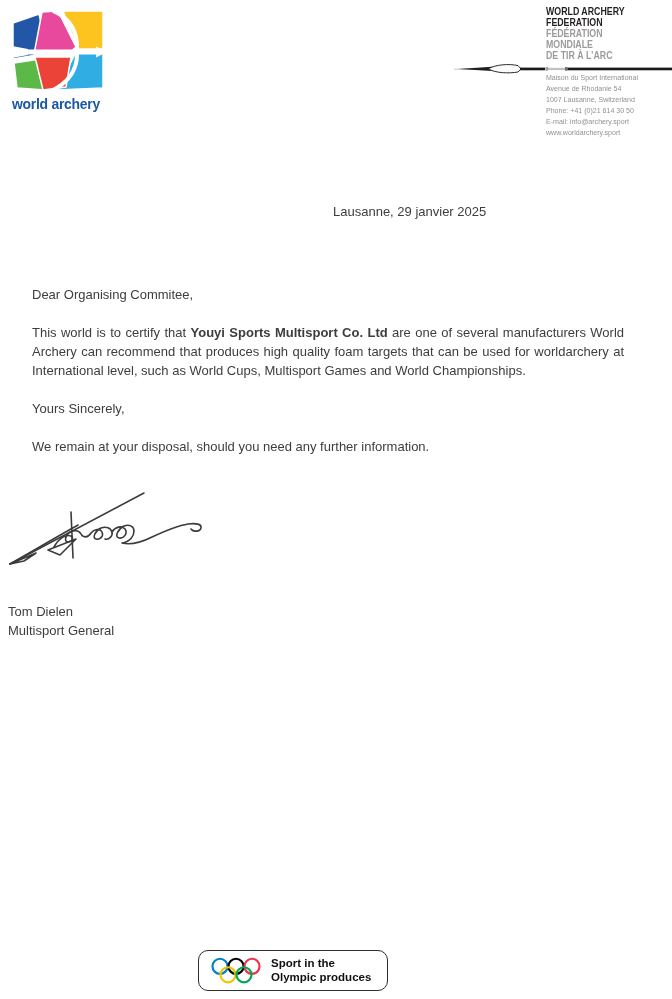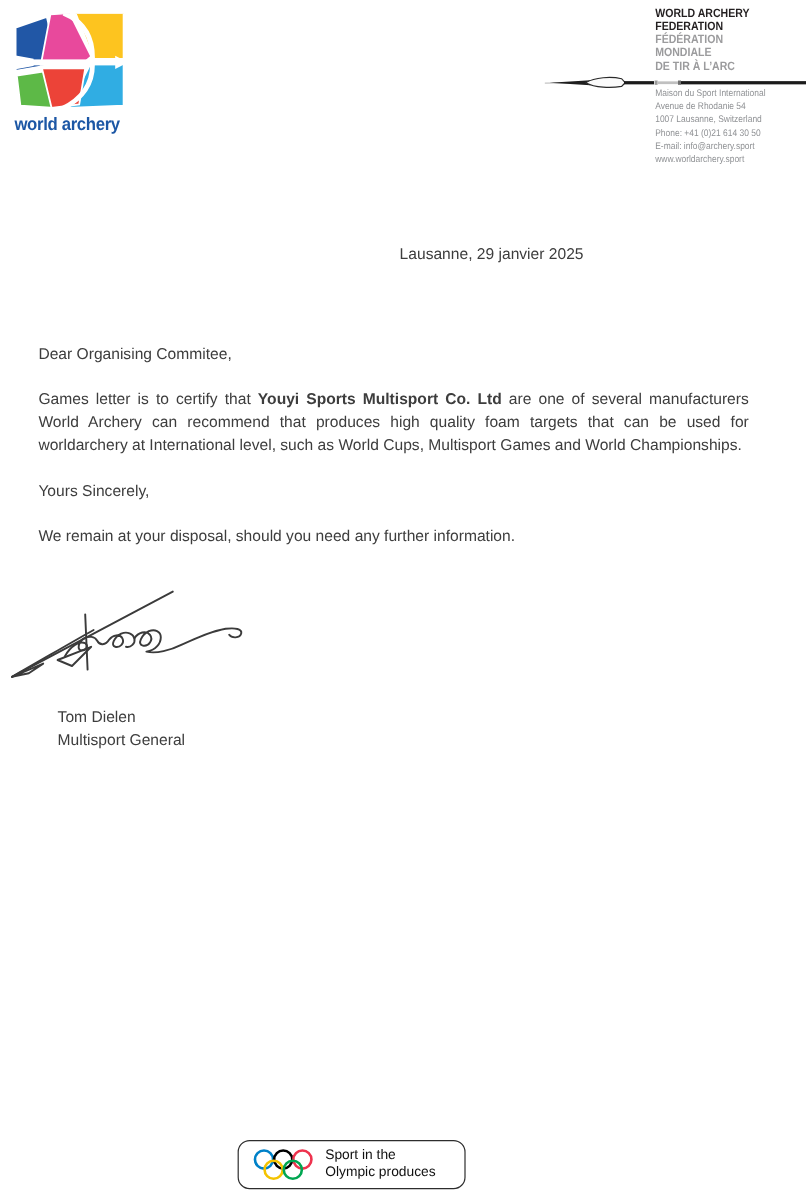--- a/index.html
+++ b/index.html
@@ -27,29 +27,29 @@
   }
   .arrow-wrap{position:absolute;left:452px;top:61px;width:220px;height:15px;}
   .arrow-wrap svg{display:block;width:220px;height:15px;}
   
   .dateline{position:absolute;left:333px;top:204px;font-size:13px;}
   .body-block{position:absolute;left:8px;top:285px;width:592px;font-size:13px;line-height:19px;margin-left:24px;}
   .body-block p{margin:0 0 19px 0;}
   .justified{text-align:justify;}
   .sig-wrap{position:absolute;left:2px;top:484px;width:214px;height:92px;}
   .sig-wrap svg{display:block;width:214px;height:92px;}
-  .signer{position:absolute;left:8px;top:588px;font-size:13px;line-height:19px;margin-left:40px;}
+  .signer{position:absolute;left:8px;top:602px;font-size:13px;line-height:19px;}
   
   .badge{
     position:absolute;left:198px;top:950px;width:190px;height:41px;box-sizing:border-box;
     border:1.3px solid #2d2d2d;border-radius:10px;display:flex;align-items:center;
     padding:0 8px 0 10px;gap:8px;background:#ffffff;
   }
   .badge svg{display:block;width:54px;height:32px;flex:0 0 auto;}
-  .badge-text{font-size:11.5px;line-height:13.5px;color:#101010;white-space:nowrap;}
+  .badge-text{font-size:11.5px;line-height:13.5px;color:#101010;white-space:nowrap;font-weight:bold;}
 </style>
 </head>
 <body>
 
 <div class="page">
 
   <div class="logo">
     <svg viewBox="0 0 92 80">
       <polygon points="51,0 91,0 91,38 66,38" fill="#FDC41F" stroke="#ffffff" stroke-width="1.5"></polygon>
       <polygon points="64,41 91,41 91,77 45,79" fill="#30ADE3" stroke="#ffffff" stroke-width="1.5"></polygon>
@@ -92,21 +92,21 @@
     <div>1007 Lausanne, Switzerland</div>
     <div>Phone: +41 (0)21 614 30 50</div>
     <div>E-mail: info@archery.sport</div>
     <div>www.worldarchery.sport</div>
   </div>
 
   <div class="dateline">Lausanne, 29 janvier 2025</div>
 
   <div class="body-block">
     <p>Dear Organising Commitee,</p>
-    <p class="justified"><span>Games letter is to certify that </span><strong>Youyi Sports Multisport Co. Ltd</strong><span> are one of several manufacturers World Archery can recommend that produces high quality foam targets that can be used for worldarchery at International level, such as World Cups, Multisport Games and World Championships.</span></p>
+    <p class="justified"><span>This world is to certify that </span><strong>Youyi Sports Multisport Co. Ltd</strong><span> are one of several manufacturers World Archery can recommend that produces high quality foam targets that can be used for worldarchery at International level, such as World Cups, Multisport Games and World Championships.</span></p>
     <p>Yours Sincerely,</p>
     <p>We remain at your disposal, should you need any further information.</p>
   </div>
 
   <div class="sig-wrap">
     <svg viewBox="0 0 214 92" fill="none" stroke="#3b3b3b" stroke-width="1.6" stroke-linecap="round" stroke-linejoin="round">
       <path d="M 8 80 L 142 9"></path>
       <path d="M 8 80 C 36 64 58 51 76 41"></path>
       <path d="M 8 80 L 34 69 L 22 77 Z"></path>
       <path d="M 46 66 L 74 55 L 58 71 Z"></path>

